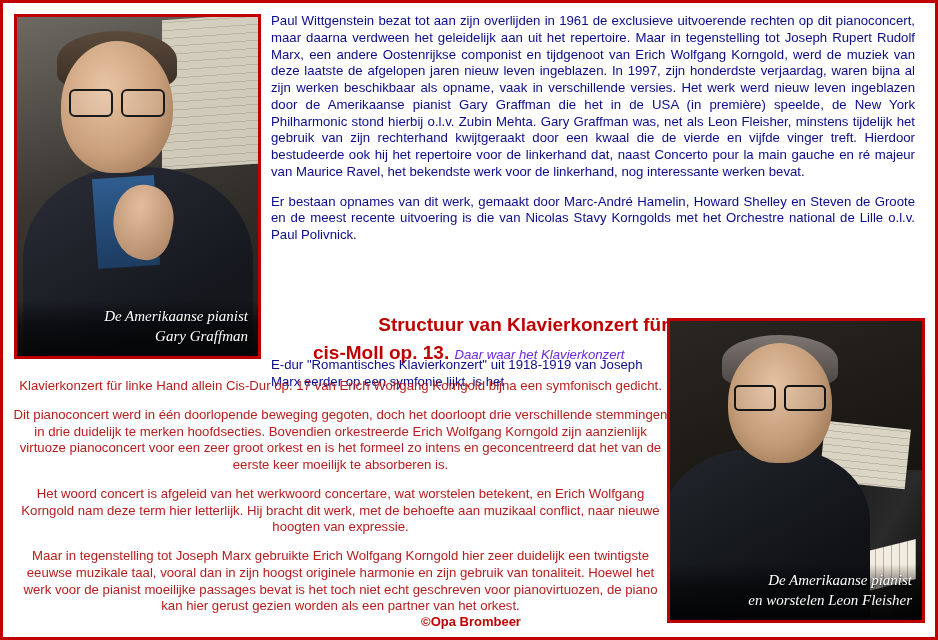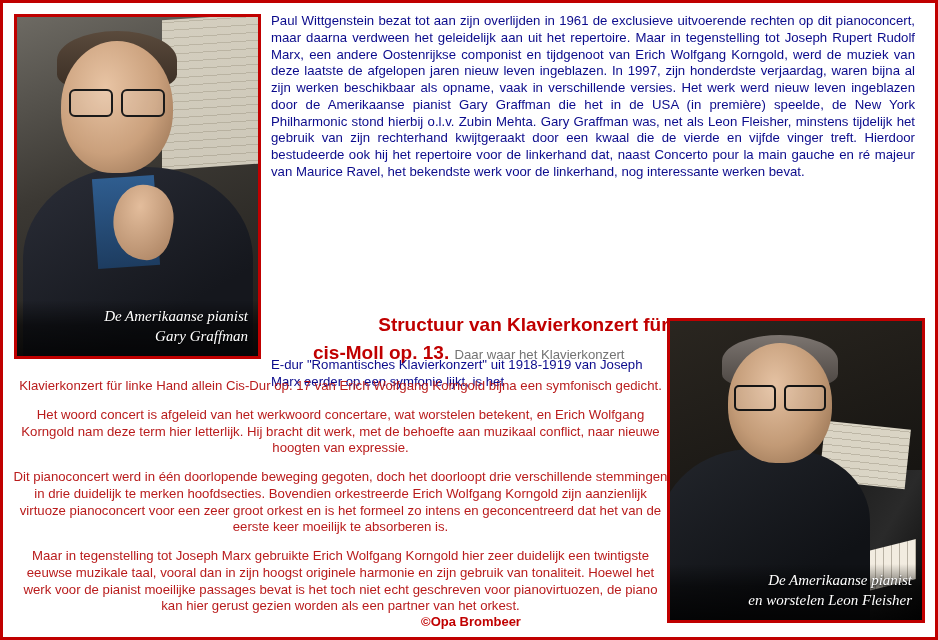--- a/index.html
+++ b/index.html
@@ -260,23 +260,24 @@
     font-weight: bold;
     line-height: 1.45;
     text-align: center;
   }
   .heading .line2 {
     display: block;
     text-align: left;
     padding-left: 42px;
   }
   .heading .after {
-    color: #737373;
+    color: #6d28d9;
     font-size: 13.2px;
     font-weight: normal;
+    font-style: italic;
   }
   .col-mid {
     position: absolute;
     left: 268px;
     top: 354px;
     width: 400px;
     color: #0b0b8c;
     font-size: 13.2px;
     line-height: 1.27;
     text-align: left;
@@ -320,36 +321,37 @@
         <i class="r"></i>
     </div>
     <div class="caption-graffman">
       <div>De Amerikaanse pianist</div>
       <div>Gary Graffman</div>
     </div>
   </div>
 
   <div class="col-top">
     <p>Paul Wittgenstein bezat tot aan zijn overlijden in 1961 de exclusieve uitvoerende rechten op dit pianoconcert, maar daarna verdween het geleidelijk aan uit het repertoire. Maar in tegenstelling tot Joseph Rupert Rudolf Marx, een andere Oostenrijkse componist en tijdgenoot van Erich Wolfgang Korngold, werd de muziek van deze laatste de afgelopen jaren nieuw leven ingeblazen. In 1997, zijn honderdste verjaardag, waren bijna al zijn werken beschikbaar als opname, vaak in verschillende versies. Het werk werd nieuw leven ingeblazen door de Amerikaanse pianist Gary Graffman die het in de USA (in première) speelde, de New York Philharmonic stond hierbij o.l.v. Zubin Mehta. Gary Graffman was, net als Leon Fleisher, minstens tijdelijk het gebruik van zijn rechterhand kwijtgeraakt door een kwaal die de vierde en vijfde vinger treft. Hierdoor bestudeerde ook hij het repertoire voor de linkerhand dat, naast Concerto pour la main gauche en ré majeur van Maurice Ravel, het bekendste werk voor de linkerhand, nog interessante werken bevat.</p>
+    <p>Er bestaan opnames van dit werk, gemaakt door Marc-André Hamelin, Howard Shelley en Steven de Groote en de meest recente uitvoering is die van Nicolas Stavy Korngolds met het Orchestre national de Lille o.l.v. Paul Polivnick.</p>
   </div>
 
   <div class="heading">
     <span>Structuur van Klavierkonzert für linke Hand allein</span>
     <span class="line2">
       <span>cis-Moll op. 13.</span>
       <span class="after">Daar waar het Klavierkonzert</span>
     </span>
   </div>
 
   <div class="col-mid">E-dur "Romantisches Klavierkonzert" uit 1918-1919 van Joseph Marx eerder op een symfonie lijkt, is het</div>
 
   <div class="col-full">
     <p>Klavierkonzert für linke Hand allein Cis-Dur op. 17 van Erich Wolfgang Korngold bijna een symfonisch gedicht.</p>
+    <p>Dit pianoconcert werd in één doorlopende beweging gegoten, doch het doorloopt drie verschillende stemmingen in drie duidelijk te merken hoofdsecties. Bovendien orkestreerde Erich Wolfgang Korngold zijn aanzienlijk virtuoze pianoconcert voor een zeer groot orkest en is het formeel zo intens en geconcentreerd dat het van de eerste keer moeilijk te absorberen is.</p>
     <p>Het woord concert is afgeleid van het werkwoord concertare, wat worstelen betekent, en Erich Wolfgang Korngold nam deze term hier letterlijk. Hij bracht dit werk, met de behoefte aan muzikaal conflict, naar nieuwe hoogten van expressie.</p>
-    <p>Dit pianoconcert werd in één doorlopende beweging gegoten, doch het doorloopt drie verschillende stemmingen in drie duidelijk te merken hoofdsecties. Bovendien orkestreerde Erich Wolfgang Korngold zijn aanzienlijk virtuoze pianoconcert voor een zeer groot orkest en is het formeel zo intens en geconcentreerd dat het van de eerste keer moeilijk te absorberen is.</p>
     <p>Maar in tegenstelling tot Joseph Marx gebruikte Erich Wolfgang Korngold hier zeer duidelijk een twintigste eeuwse muzikale taal, vooral dan in zijn hoogst originele harmonie en zijn gebruik van tonaliteit. Hoewel het werk voor de pianist moeilijke passages bevat is het toch niet echt geschreven voor pianovirtuozen, de piano kan hier gerust gezien worden als een partner van het orkest.</p>
   </div>
 
   <div class="photo-fleisher">
     <div class="piano"></div>
     <div class="keys"></div>
     <div class="sheet"></div>
     <div class="body"></div>
     <div class="hair"></div>
     <div class="head"></div>

